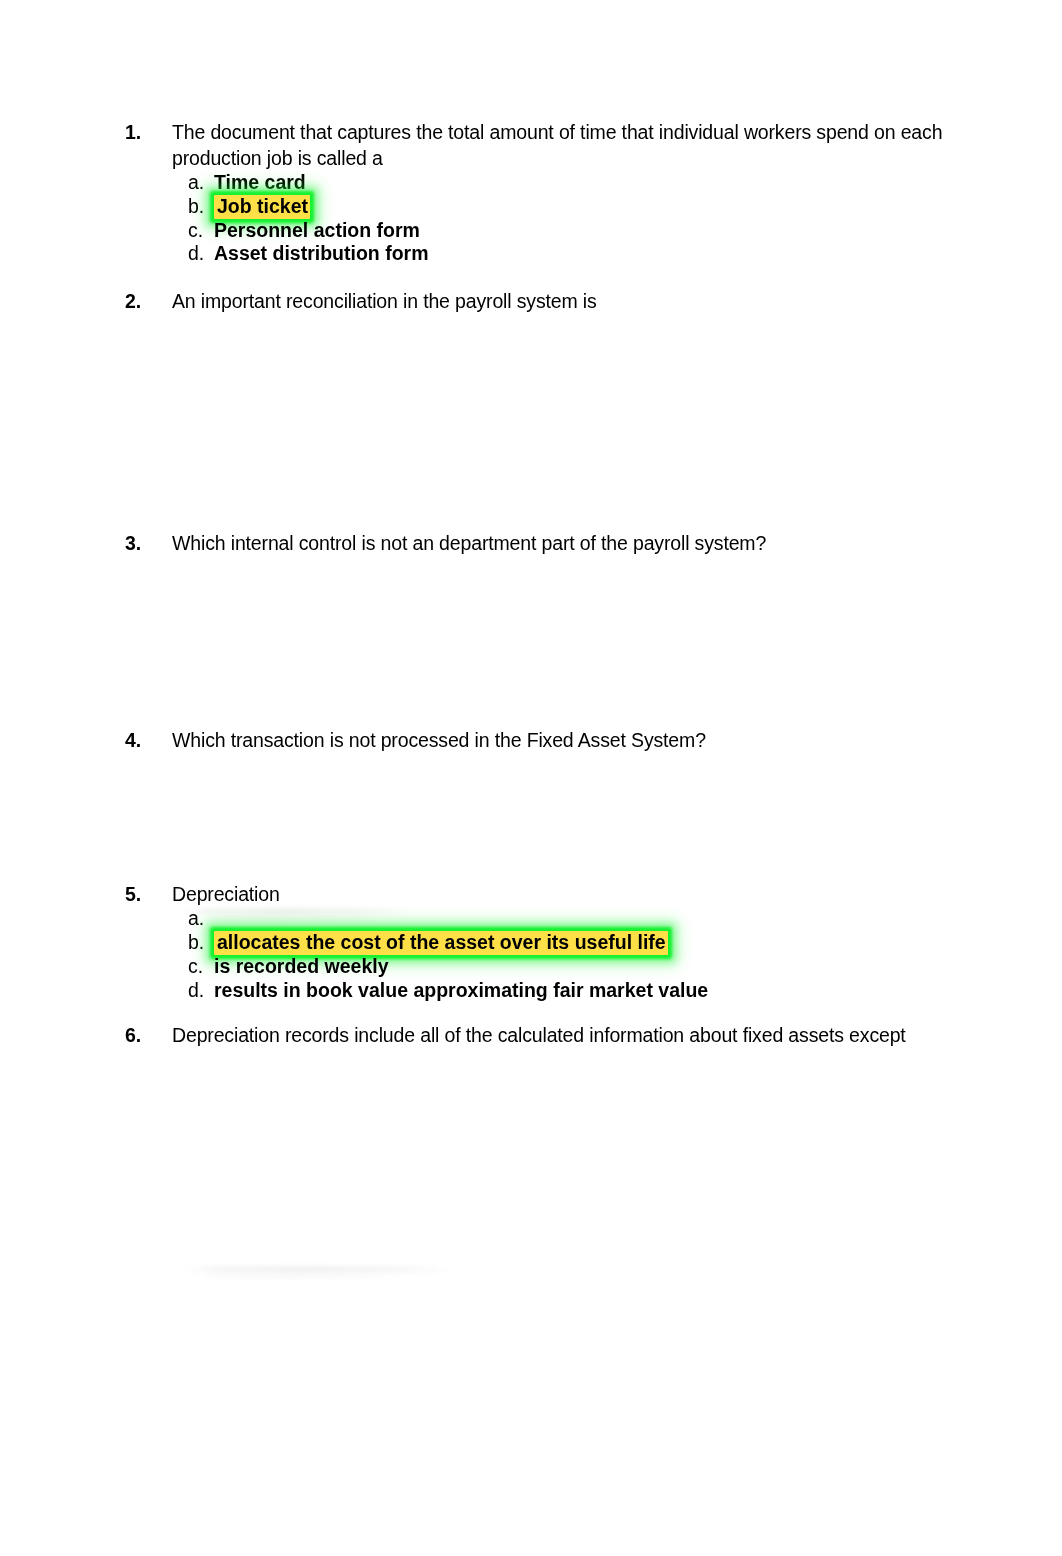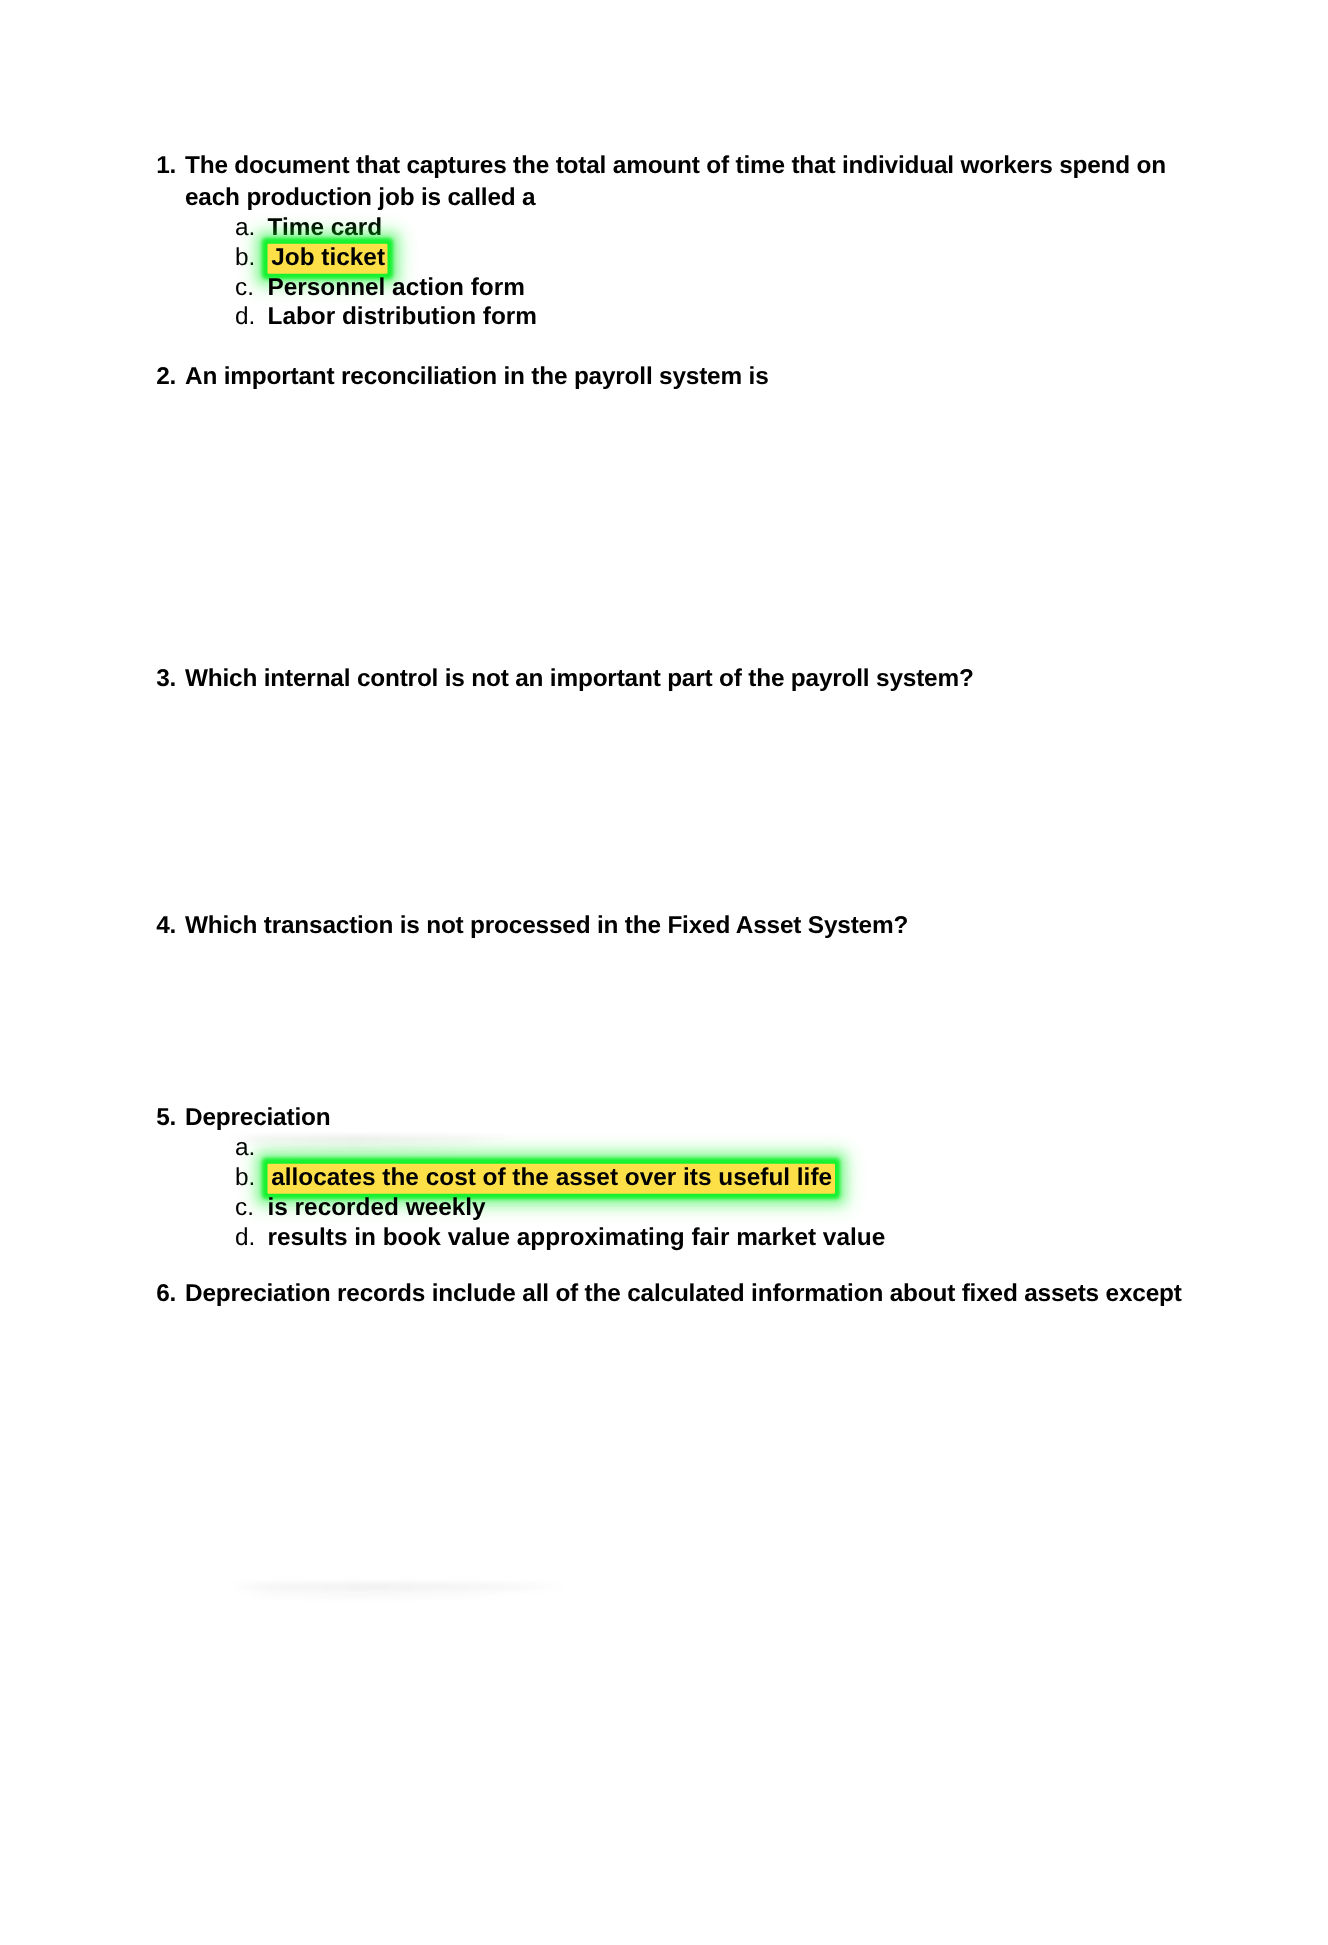--- a/index.html
+++ b/index.html
@@ -39,21 +39,22 @@
     line-height: 25.5px;
     letter-spacing: -0.15px;
   }
   .q-num {
     flex: 0 0 auto;
     width: 23px;
     font-weight: bold;
   }
   .q-text {
     flex: 1 1 auto;
-    font-weight: bold;
+    font-weight: normal;
+    margin-left: 24px;
   }
 
   
   .opt-list {
     margin: 0;
     padding: 0;
     list-style: none;
   }
   .opt-row {
     display: flex;
@@ -129,39 +130,39 @@
         <li class="opt-row">
           <span class="opt-letter">b.</span>
           <span class="opt-text hl">Job ticket</span>
         </li>
         <li class="opt-row">
           <span class="opt-letter">c.</span>
           <span class="opt-text">Personnel action form</span>
         </li>
         <li class="opt-row">
           <span class="opt-letter">d.</span>
-          <span class="opt-text">Labor distribution form</span>
+          <span class="opt-text">Asset distribution form</span>
         </li>
       </ul>
     </div>
 
     <div class="spacer-after-q1"></div>
 
     <div class="q-block">
       <div class="q-line">
         <span class="q-num">2.</span>
         <span class="q-text">An important reconciliation in the payroll system is</span>
       </div>
       <div class="gap-q2"></div>
     </div>
 
     <div class="q-block">
       <div class="q-line">
         <span class="q-num">3.</span>
-        <span class="q-text">Which internal control is not an important part of the payroll system?</span>
+        <span class="q-text">Which internal control is not an department part of the payroll system?</span>
       </div>
       <div class="gap-q3"></div>
     </div>
 
     <div class="q-block">
       <div class="q-line">
         <span class="q-num">4.</span>
         <span class="q-text">Which transaction is not processed in the Fixed Asset System?</span>
       </div>
       <div class="gap-q4"></div>

